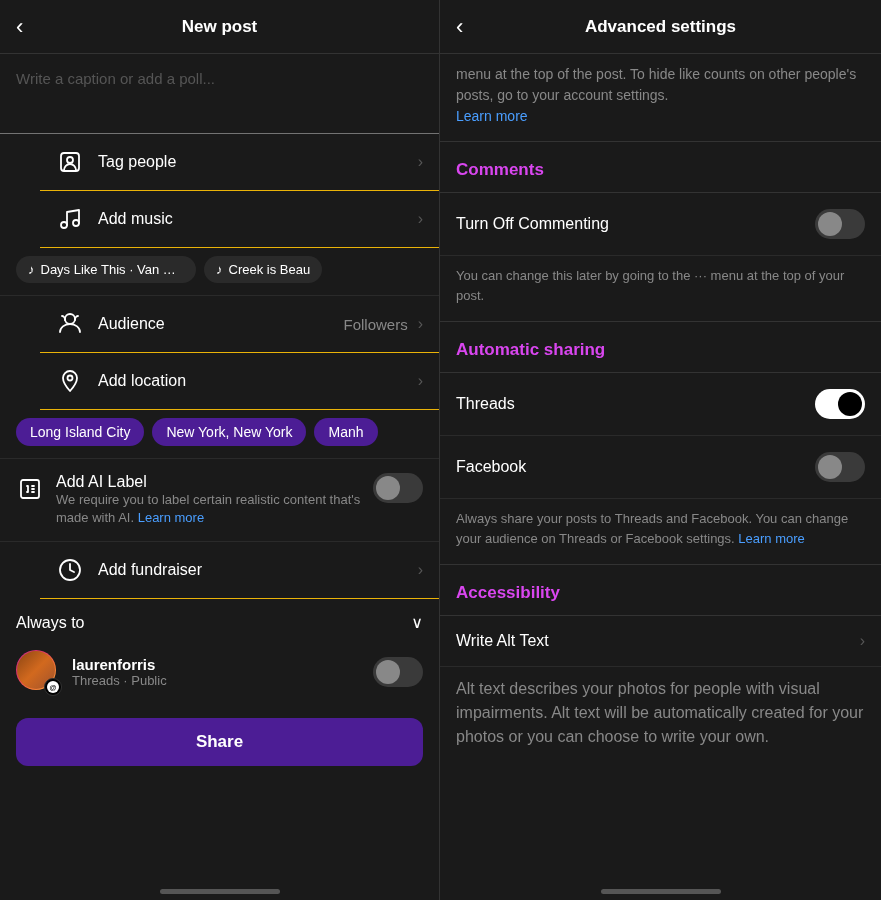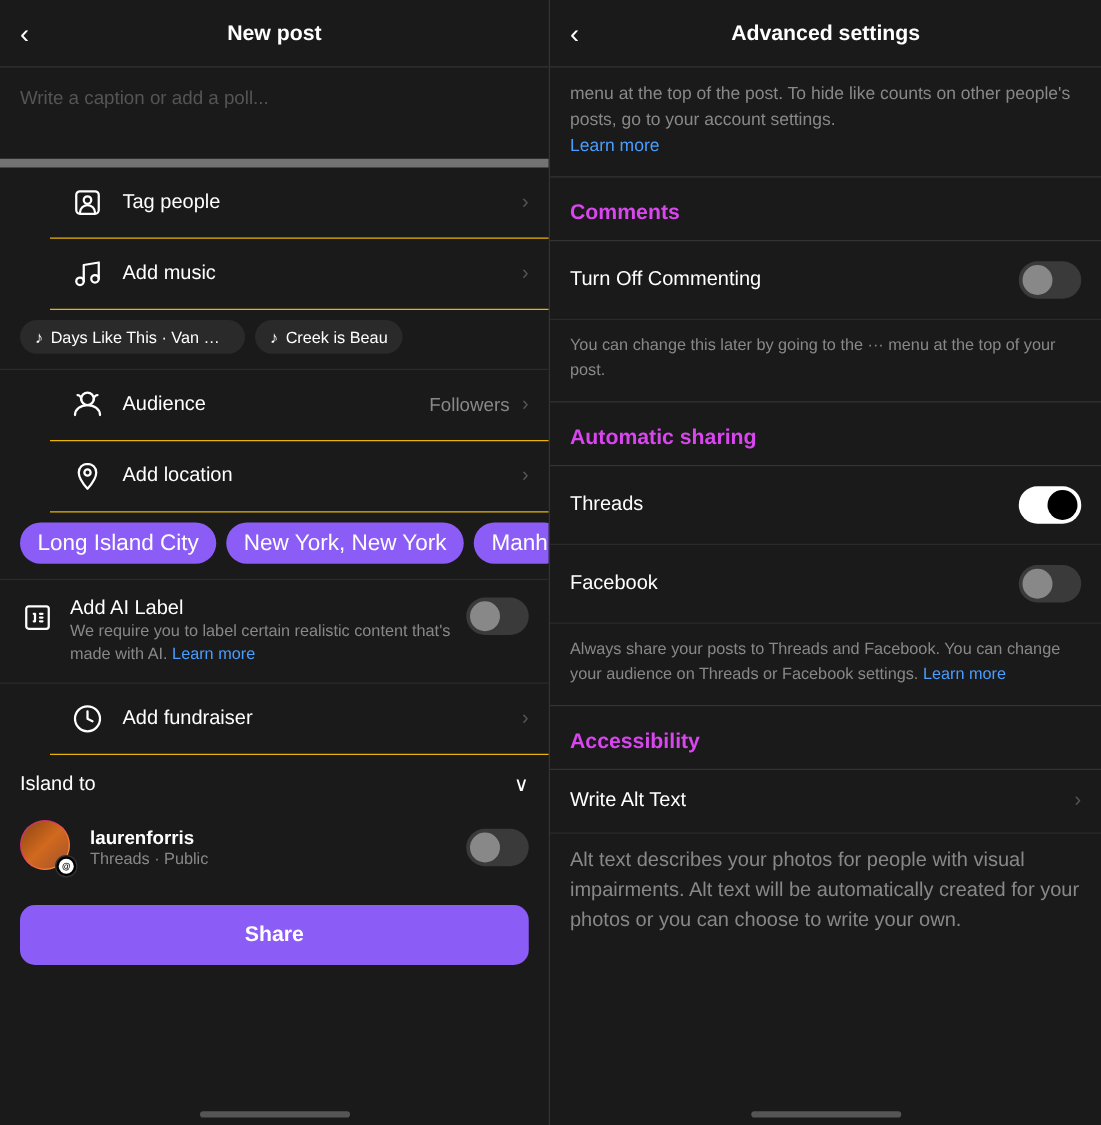--- a/index.html
+++ b/index.html
@@ -54,21 +54,21 @@
     .panel-header .title {
       color: #fff;
       font-size: 17px;
       font-weight: 700;
     }
 
     
     .caption-area {
       padding: 16px;
       min-height: 80px;
-      border-bottom: 7px solid #737373;
+      border-bottom: 1px solid #737373;
     }
 
     .caption-area .placeholder-text {
       color: #555;
       font-size: 15px;
     }
 
     
     .list-row {
       display: flex;
@@ -154,25 +154,25 @@
     
     .location-chips {
       display: flex;
       gap: 8px;
       padding: 8px 16px 12px 16px;
       border-bottom: 1px solid #2a2a2a;
       overflow: hidden;
     }
 
     .location-chip {
-      background: #8b5cf6;
+      background: #4c1d95;
       border-radius: 20px;
       padding: 6px 14px;
       color: #fff;
-      font-size: 18px;
+      font-size: 14px;
       white-space: nowrap;
     }
 
     
     .ai-row {
       display: flex;
       align-items: flex-start;
       padding: 14px 16px;
       border-bottom: 1px solid #2a2a2a;
       gap: 12px;
@@ -334,21 +334,21 @@
     }
 
     .user-sub {
       color: #888;
       font-size: 13px;
     }
 
     
     .share-button {
       margin: 10px 16px 16px 16px;
-      background: #8b5cf6;
+      background: #4c1d95;
       color: #fff;
       font-size: 17px;
       font-weight: 600;
       border: none;
       border-radius: 12px;
       padding: 14px;
       text-align: center;
       cursor: pointer;
       width: calc(100% - 32px);
     }
@@ -554,21 +554,21 @@
       <svg viewBox="0 0 24 24" fill="none" stroke="#fff" stroke-width="1.8" stroke-linecap="round" stroke-linejoin="round">
         <circle cx="12" cy="12" r="10"></circle>
         <path d="M12 6v6l4 2"></path>
       </svg>
     </div>
     <span class="row-label">Add fundraiser</span>
     <span class="chevron-right">›</span>
   </div>
 
   <div class="share-to-header">
-    <span class="share-to-label">Island to</span>
+    <span class="share-to-label">Always to</span>
     <span class="chevron-down">∨</span>
   </div>
 
   <div class="user-row">
     <div class="avatar-container">
       <div class="avatar">
         <div class="avatar-inner"></div>
       </div>
       <div class="threads-badge">
         <div class="threads-badge-inner">@</div>

